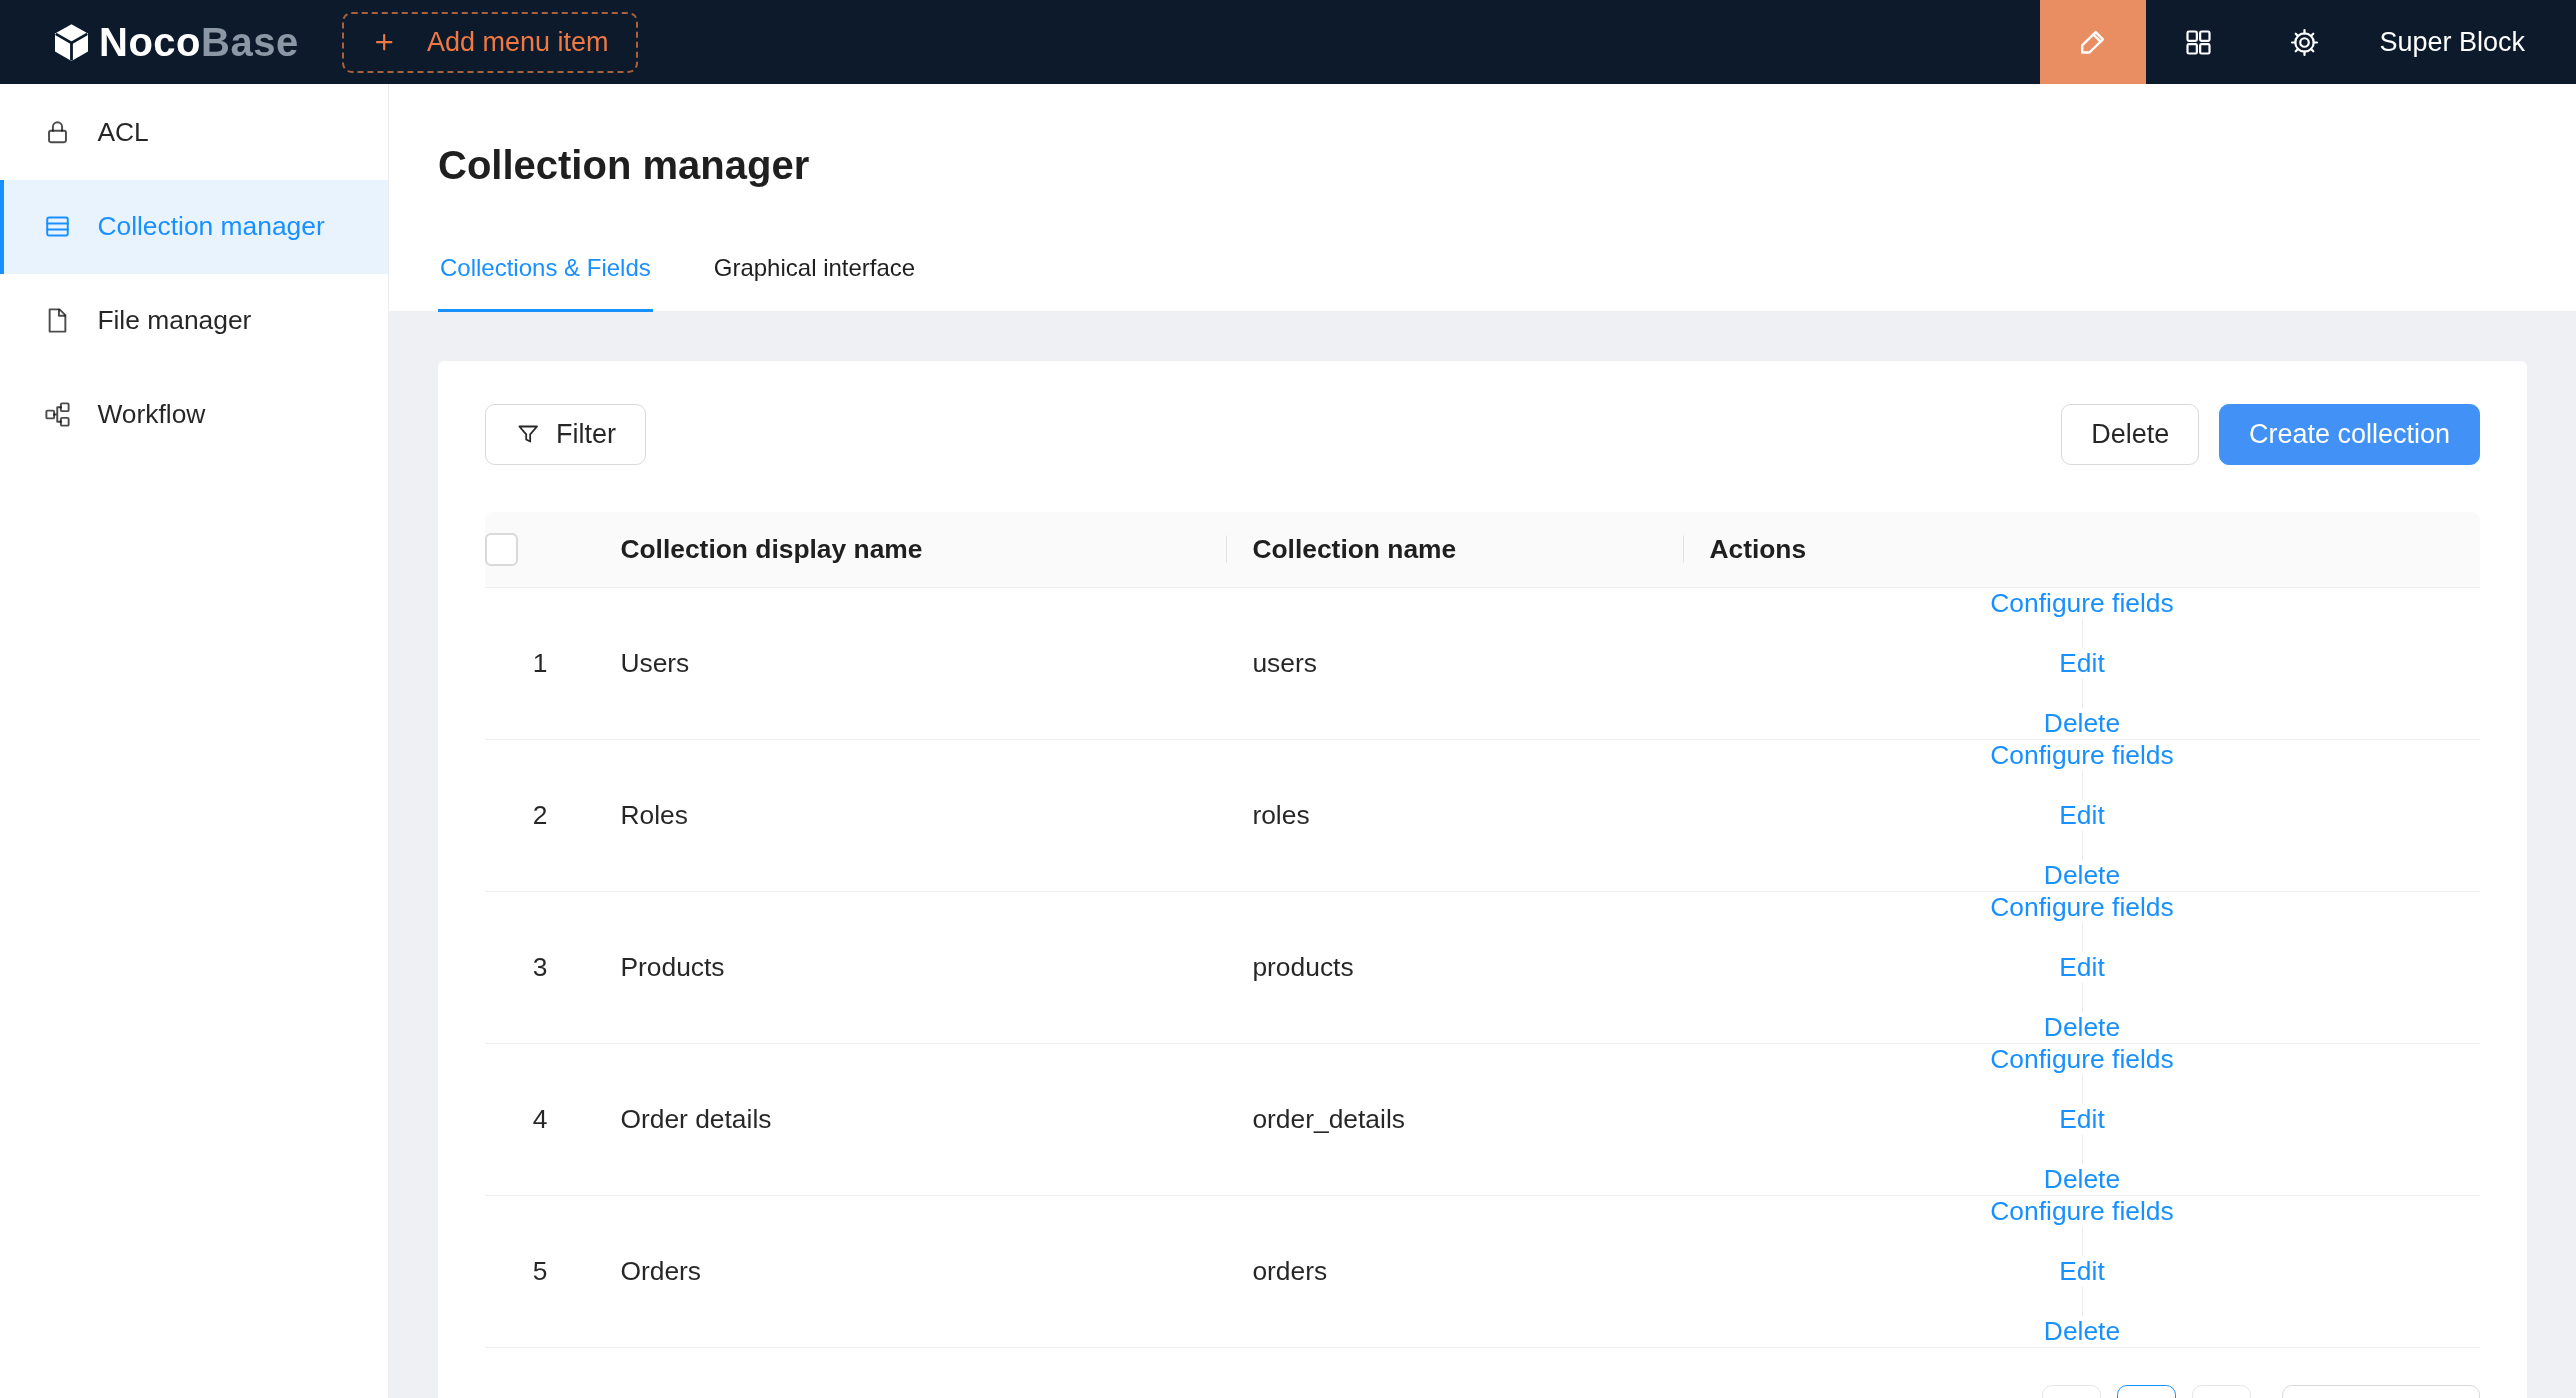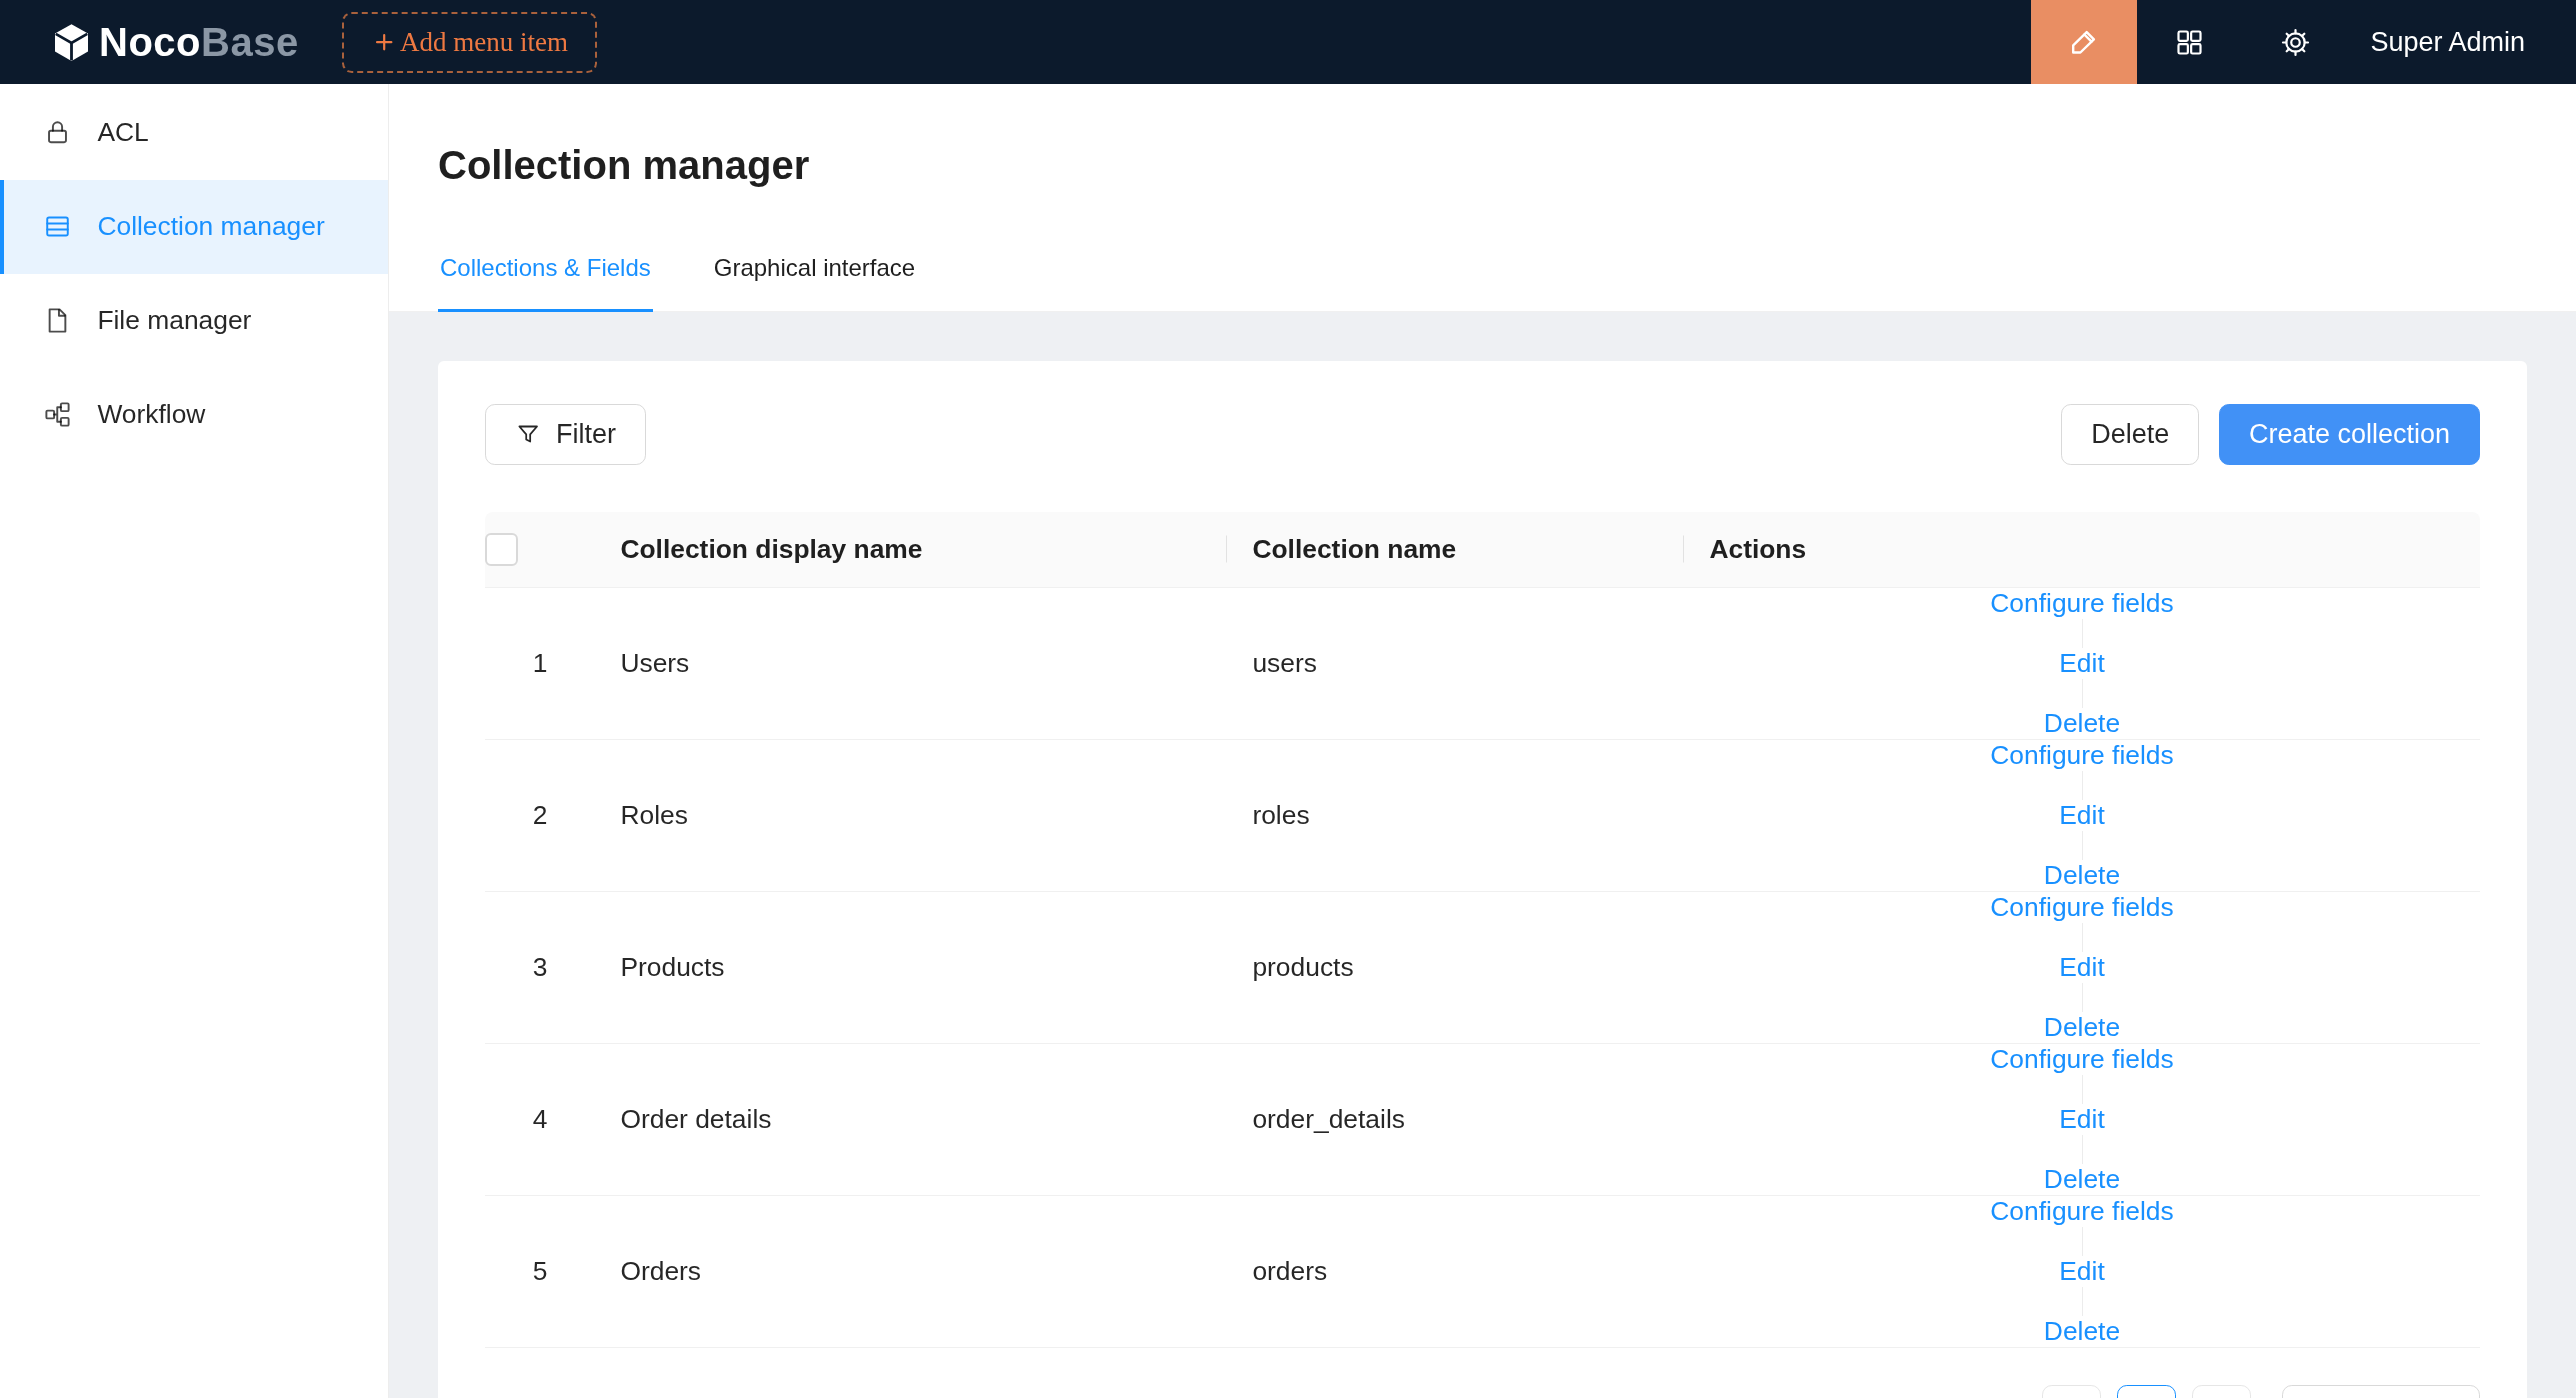--- a/index.html
+++ b/index.html
@@ -18,22 +18,22 @@
     background:#fff;color:rgba(0,0,0,.85);cursor:default;
   }
   svg{display:block;}
 
   
   .header{position:absolute;top:0;left:0;right:0;height:84px;background:var(--header-bg);display:flex;align-items:center;z-index:20;}
   .logo{display:flex;align-items:flex-end;gap:5px;padding:0 43px 0 49px;cursor:pointer;}
   .logo-icon svg{width:45px;height:45px;}
   .logo-text{font-size:40px;font-weight:700;color:#fff;letter-spacing:0.5px;}
   .logo-text .light{color:#8b97a5;}
-  .add-menu-btn{display:flex;align-items:center;gap:3px;height:61px;padding:0 27px;background:transparent;
-    border:2px dashed #a9613c;border-radius:9.8px;color:var(--accent-orange);font-size:27px;font-family:Liberation Serif, serif;cursor:pointer;}
+  .add-menu-btn{display:flex;align-items:center;gap:30px;height:61px;padding:0 27px;background:transparent;
+    border:2px dashed #a9613c;border-radius:9.8px;color:var(--accent-orange);font-size:27px;font-family:Liberation Sans, sans-serif;cursor:pointer;}
   .add-menu-btn .plus{color:var(--accent-orange);}
   .add-menu-btn .plus svg{width:26.4px;height:26.4px;}
   .header-right{margin-left:auto;display:flex;align-items:center;height:100%;}
   .hl-btn{width:106px;height:84px;background:var(--salmon);border:none;display:flex;align-items:center;justify-content:center;cursor:pointer;color:#fff;}
   .hl-btn svg{width:36px;height:36px;}
   .icon-btn{width:106px;height:84px;background:transparent;border:none;display:flex;align-items:center;justify-content:center;cursor:pointer;color:#fff;}
   .icon-btn svg{width:33px;height:33px;}
   .user{color:#fff;font-size:27px;padding:0 51px 0 21.5px;cursor:pointer;white-space:nowrap;}
 
   
@@ -133,21 +133,21 @@
       </button>
     <button class="icon-btn">
         <span>
           <svg viewBox="0 0 24 24" fill="none" stroke="currentColor" stroke-width="1.6" stroke-linecap="round" stroke-linejoin="round">
             <circle cx="12" cy="12" r="3.1"></circle>
             <circle cx="12" cy="12" r="6.7"></circle>
             <path d="M12 2.9v2.4M12 18.7v2.4M21.1 12h-2.4M5.3 12H2.9M18.4 5.6l-1.7 1.7M7.3 16.7l-1.7 1.7M18.4 18.4l-1.7-1.7M7.3 7.3L5.6 5.6"></path>
           </svg>
         </span>
       </button>
-    <span class="user">Super Admin</span>
+    <span class="user">Super Block</span>
   </div>
 </header>
 
 <aside class="sidebar">
   <nav>
       <div class="side-item">
         <span class="icon">
           <svg viewBox="0 0 24 24" fill="none" stroke="currentColor" stroke-width="1.6" stroke-linecap="round" stroke-linejoin="round">
             <rect x="5" y="10.5" width="14" height="9.5" rx="1.5"></rect>
             <path d="M8.2 10.5V7.3a3.8 3.8 0 0 1 7.6 0v3.2"></path>

